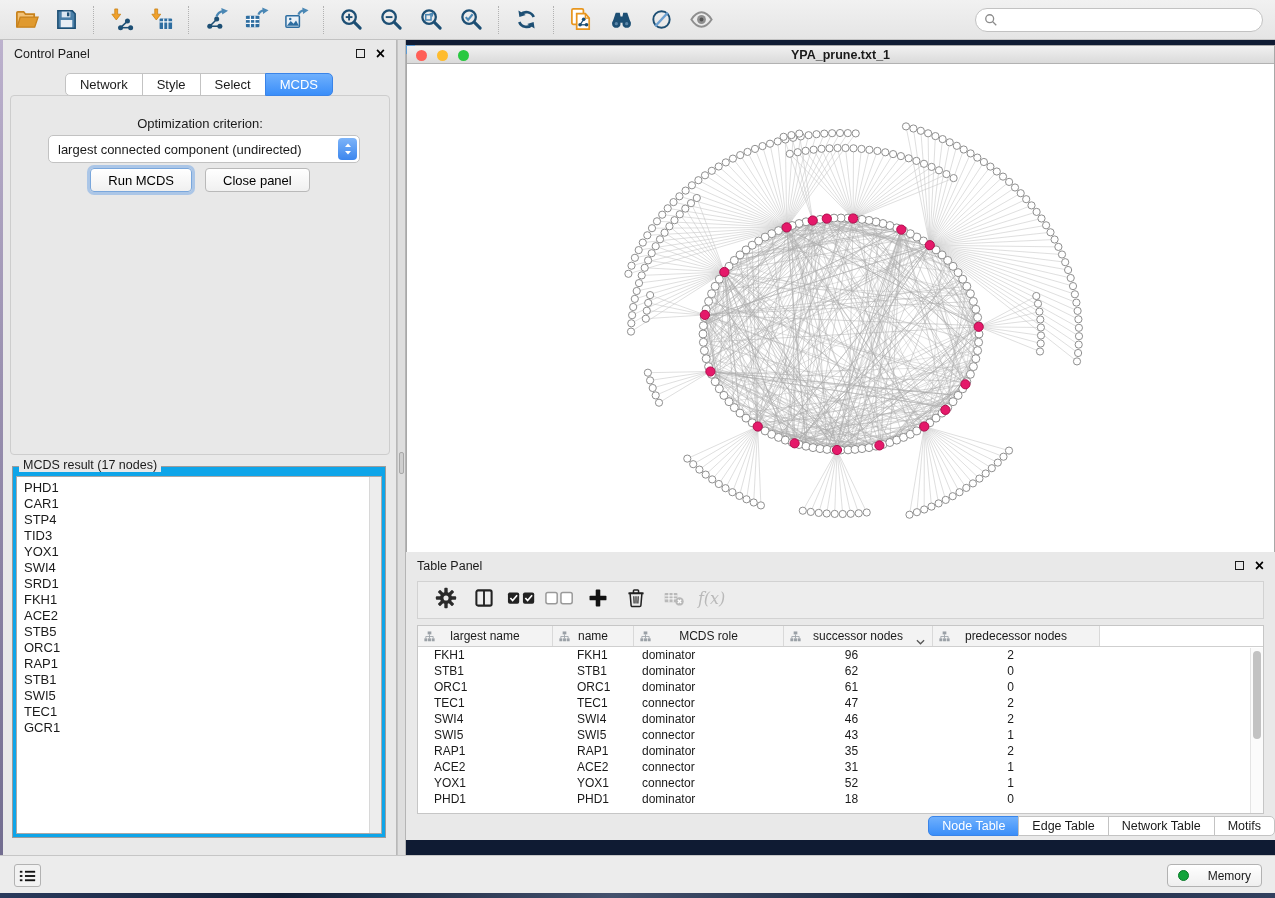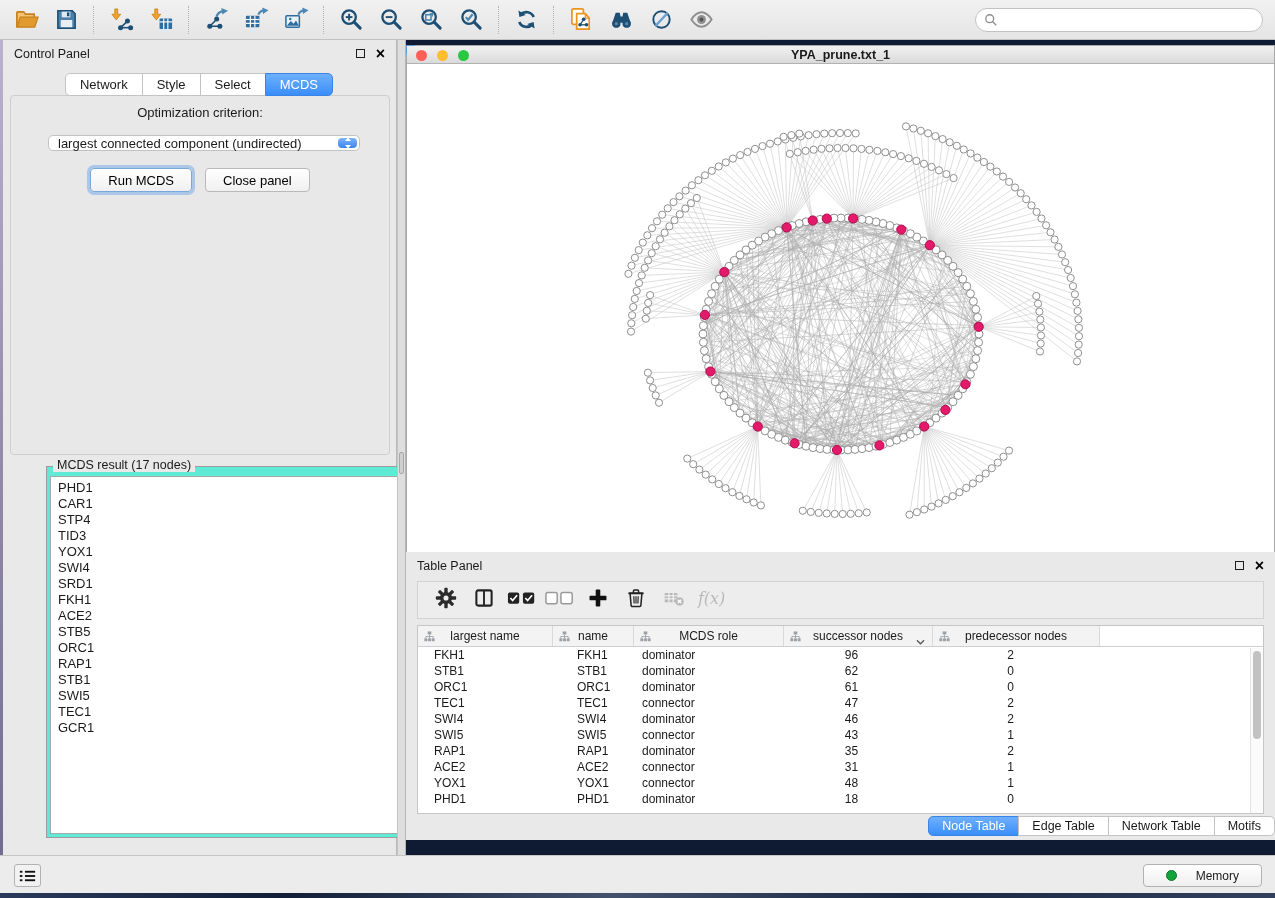--- a/index.html
+++ b/index.html
@@ -36,32 +36,32 @@
   .float-glyph { width:9px; height:9px; border:1.5px solid #1c1c1c; display:inline-block; }
   .close-glyph { font-size:16px; font-weight:bold; line-height:10px; color:#000; }
   .cp-tabs { position:absolute; left:0; right:0; top:33px; display:flex; justify-content:center; z-index:2; }
   .ctab { background:#fff; border:1px solid #c3c3c3; margin-left:-1px; padding:3px 14px;
     font-size:13px; cursor:default; }
   .ctab:first-child { border-radius:5px 0 0 5px; }
   .ctab:last-child { border-radius:0 5px 5px 0; }
   .ctab.active { background:linear-gradient(#6fb0fd,#3a8ef9); color:#fff; border-color:#3a84e8; }
   .cp-content { position:absolute; left:7px; width:380px; top:55px; height:360px;
     border:1px solid #cdcdcd; border-radius:4px; background:#e8e8e8; }
-  .opt-label { margin-top:9px; text-align:center; font-size:13px; }
-  .criterion-select { position:absolute; left:37px; width:312px; top:39px; height:16px;
+  .opt-label { margin-top:20px; text-align:center; font-size:13px; }
+  .criterion-select { position:absolute; left:37px; width:312px; top:39px; height:28px;
     background:#fff; border:1px solid #c2c2c2; border-radius:5px; display:flex;
     align-items:center; font-size:13px; padding-left:9px; }
   .stepper { position:absolute; right:2px; top:2px; bottom:2px; width:19px; border-radius:4px;
     background:linear-gradient(#7db4f9,#3c86ee); display:flex; align-items:center; justify-content:center; }
   .btn-row { position:absolute; top:72px; left:0; right:0; display:flex; justify-content:center; gap:13px; }
   .cp-btn { height:24px; padding:0 17px; font-size:13px; font-family:"Liberation Sans",sans-serif;
     background:linear-gradient(#ffffff,#f0f0f0); border:1px solid #b9b9b9; border-radius:4px; }
   .cp-btn.focused { border-color:#7aa7dc; box-shadow:0 0 0 3px rgba(120,170,230,0.55); }
   .result-group { position:absolute; left:9px; width:374px; top:426px; height:372px;
-    border:1px solid #9c9c9c; background:#5eead4;margin-left:34px; }
+    border:1px solid #9c9c9c; background:#0ea5e9; }
   .legend { position:absolute; top:-9px; left:6px; background:#e9e9e9; padding:0 4px; font-size:12.5px; }
   .mcds-list { position:absolute; left:3px; right:3px; top:9px; bottom:3px; background:#fff;
     border:1px solid #a8a8a8; overflow:hidden; padding:3px 0 0 7px; font-size:13px;
     line-height:16px; list-style:none; }
   .list-scroll { position:absolute; right:4px; top:10px; bottom:4px; width:12px;
     background:#ededed; border-left:1px solid #d8d8d8; }
 
   
   .vsplit { position:absolute; left:397px; top:40px; width:9px; height:815px;
     background:#dedede; border-left:1px solid #c4c4c4; border-right:1px solid #b5b5b5; }
@@ -113,21 +113,21 @@
   .btab.active { background:linear-gradient(#6fb0fd,#3a8ef9); color:#fff; border-color:#3a84e8; }
 
   
   .status-bar { position:absolute; left:0; top:855px; width:1275px; height:38px;
     background:#ececec; border-top:1px solid #c6c6c6; }
   .sb-left-btn { position:absolute; left:14px; top:8px; width:27px; height:23px;
     border:1px solid #b2b2b2; border-radius:3px; background:#f2f2f2;
     display:flex; align-items:center; justify-content:center; }
   .memory-btn { position:absolute; right:13px; top:8px; height:23px;
     border:1px solid #b2b2b2; border-radius:4px; background:linear-gradient(#ffffff,#efefef);
-    display:flex; align-items:center; gap:19px; padding:0 22px; font-size:12px; }
+    display:flex; align-items:center; gap:19px; padding:0 10px; font-size:12px; }
   .mem-dot { width:11px; height:11px; border-radius:50%; border:1px solid #0a7a29; }
 </style>
 </head>
 <body>
 
 <div class="app">
 
   <div class="toolbar" id="toolbar">
       <div class="tool">
         <svg viewBox="0 0 26 26">
@@ -1473,21 +1473,21 @@
             <div class="td l16" style="width: 135px;">ACE2</div>
             <div class="td l24" style="width: 81px;">ACE2</div>
             <div class="td l8" style="width: 150px;">connector</div>
             <div class="td num" style="width: 149px; padding-right: 14px;">31</div>
             <div class="td num" style="width: 167px; padding-right: 12px;">1</div>
           </div>
           <div class="tr">
             <div class="td l16" style="width: 135px;">YOX1</div>
             <div class="td l24" style="width: 81px;">YOX1</div>
             <div class="td l8" style="width: 150px;">connector</div>
-            <div class="td num" style="width: 149px; padding-right: 14px;">48</div>
+            <div class="td num" style="width: 149px; padding-right: 14px;">52</div>
             <div class="td num" style="width: 167px; padding-right: 12px;">1</div>
           </div>
           <div class="tr">
             <div class="td l16" style="width: 135px;">PHD1</div>
             <div class="td l24" style="width: 81px;">PHD1</div>
             <div class="td l8" style="width: 150px;">dominator</div>
             <div class="td num" style="width: 149px; padding-right: 14px;">18</div>
             <div class="td num" style="width: 167px; padding-right: 12px;">0</div>
           </div>
         </div>

